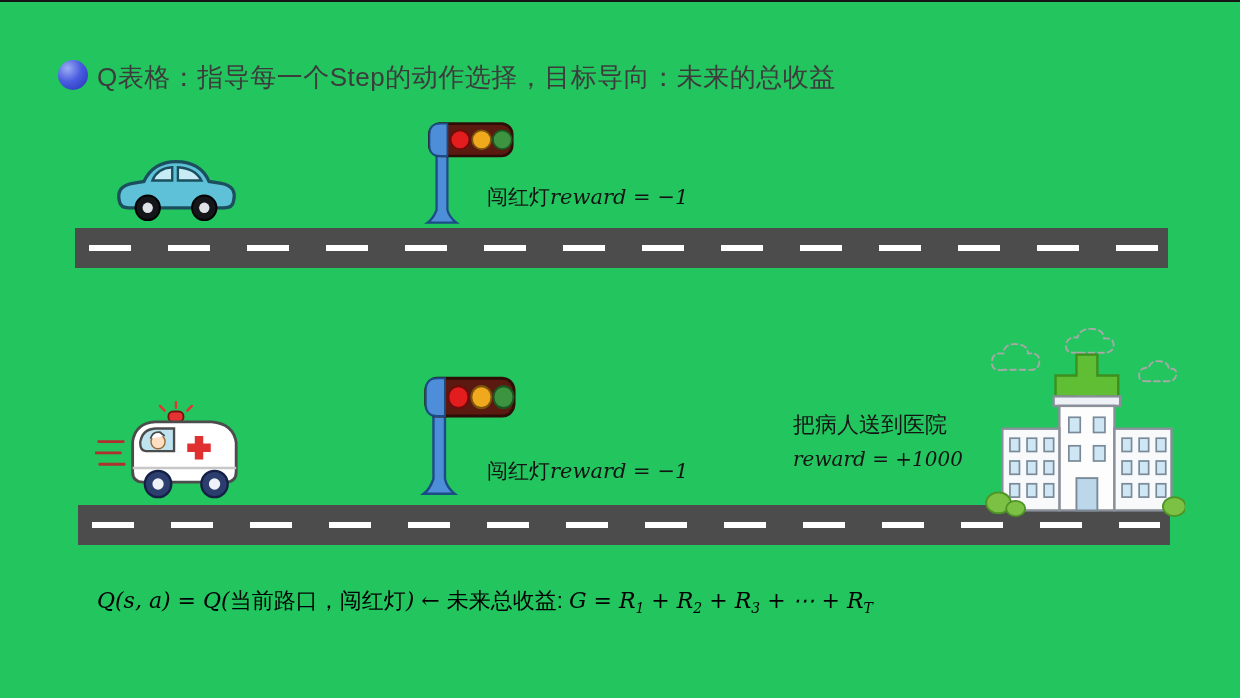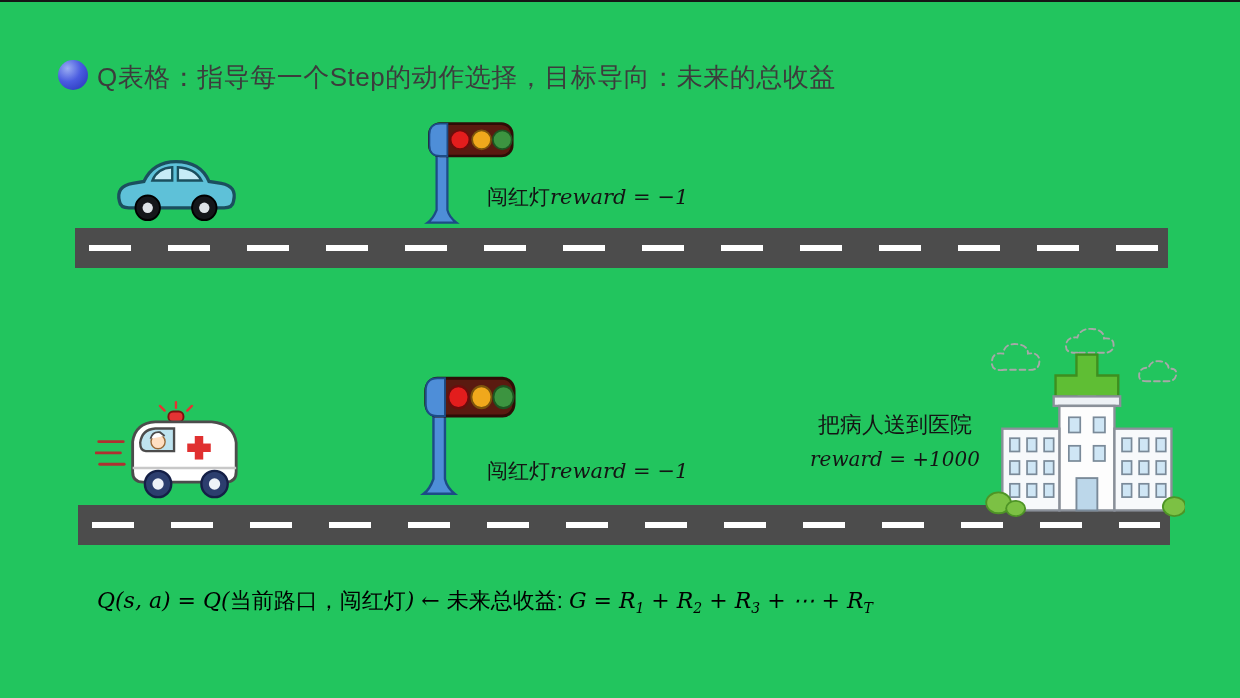--- a/index.html
+++ b/index.html
@@ -32,21 +32,21 @@
   .tl1            { left:424px; top:120px; width:90px;  height:108px; }
   .tl2            { left:420px; top:374px; width:96px;  height:126px; }
   .ambulance-illo { left:95px;  top:400px; width:160px; height:104px; }
   .hospital-illo  { left:985px; top:328px; width:200px; height:190px; }
 
   .reward-label { font-size:21px; color:#141414; white-space:nowrap; }
   .label1 { left:487px; top:183px; }
   .label2 { left:487px; top:457px; }
   .math { font-family:"DejaVu Serif", serif; font-style:italic; }
 
-  .goal { left:793px; top:410px; width:204px; text-align:center; }
+  .goal { left:793px; top:410px; width:204px; }
   .goal-line1 { font-size:22px; color:#141414; }
   .goal-line2 { font-size:20px; color:#141414; margin-top:7px; }
 
   .formula { left:97px; top:586px; font-size:22px; color:#000000; white-space:nowrap;text-align:right; }
   .formula sub { font-size:14px; line-height:0; }
 </style>
 </head>
 <body>
 
 <div id="canvas">

